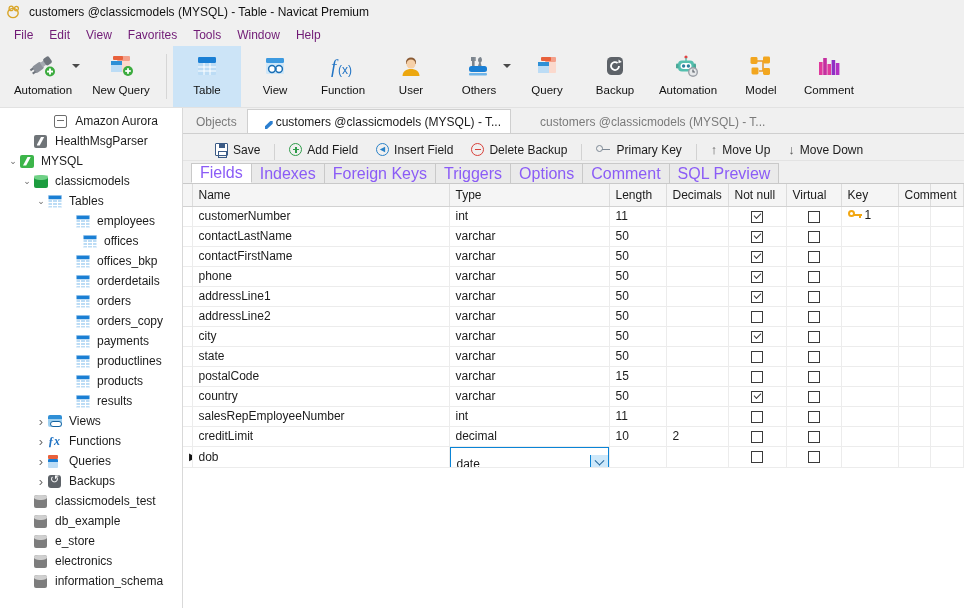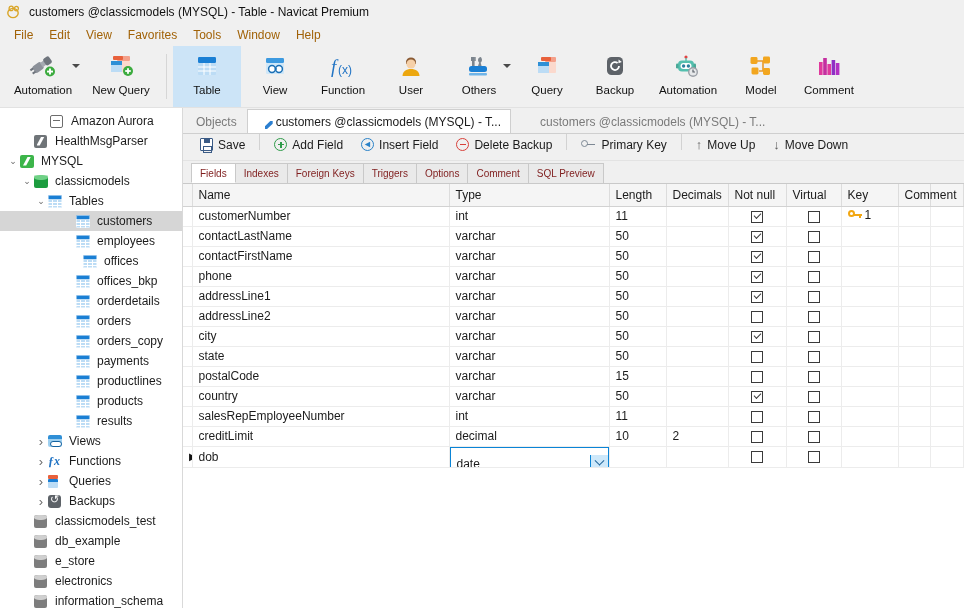--- a/index.html
+++ b/index.html
@@ -16,21 +16,21 @@
     height:24px; background:#f0f0f0; display:flex; align-items:center;
     padding-left:7px; gap:7px;
   }
   .nav-logo { width:15px; height:15px; position:relative; flex:0 0 auto; }
   .titlebar-text { font-size:12px; color:#111; }
   
   .menubar {
     height:22px; background:#f0f0f0; display:flex; align-items:center;
     padding-left:7px; gap:2px;
   }
-  .menu-item { padding:2px 7px; font-size:12px; color:#a16207; cursor:default; }
+  .menu-item { padding:2px 7px; font-size:12px; color:#701a75; cursor:default; }
   
   .ribbon {
     height:62px; background:#f0f0f0; display:flex; align-items:stretch;
     border-bottom:1px solid #e2e2e2; padding-left:4px;
   }
   .rbtn {
     width:68px; display:flex; flex-direction:column; align-items:center;
     justify-content:flex-start; padding-top:5px; position:relative; cursor:default;
   }
   .rbtn.wide { width:78px; }
@@ -108,22 +108,22 @@
       border:1px solid transparent; border-bottom:none; max-width:290px; }
   .ptab.active { background:#ffffff; color:#1b1b1b; border-color:#cfcfcf; }
   .ptab .ptab-ico { width:14px;height:13px;flex:0 0 14px;position:relative; }
   .ico-design { width:14px;height:13px;border-radius:1.5px;
      background:linear-gradient(180deg,#1a7fd4 0 32%,#bcdcf5 32% 100%);}
   .ico-design::after{content:"";position:absolute;right:-2px;bottom:-1px;width:8px;height:8px;
      background:#2b7fd0;clip-path:polygon(100% 0,100% 35%,30% 100%,0 100%,0 70%,70% 0);}
   .ico-tbl-plain { width:14px;height:13px;border-radius:1.5px;
      background:linear-gradient(180deg,#3d9ae0 0 32%,#cfe7f8 32% 100%);opacity:.75;}
   
-  .acttool { height:27px; background:#f0f0f0; display:flex; align-items:flex-start;
-     padding-left:8px; gap:0; border-bottom:1px solid #e3e3e3; }
+  .acttool { height:27px; background:#f0f0f0; display:flex; align-items:flex-end;
+     padding-left:23px; gap:0; border-bottom:1px solid #e3e3e3; }
   .act { display:flex; align-items:center; gap:5px; padding:0 9px; height:21px;
      font-size:12px; color:#1b1b1b; cursor:default; white-space:nowrap; }
   .act-sep { width:1px; height:16px; background:#d2d2d2; margin:0 5px; }
   .circ { width:13px;height:13px;border-radius:50%;border:1.4px solid #2f9c4a;
      position:relative;flex:0 0 13px; }
   .circ.grn::after{content:"";position:absolute;left:2.6px;top:5.1px;width:6px;height:1.4px;background:#2f9c4a;}
   .circ.grn::before{content:"";position:absolute;left:5.1px;top:2.6px;width:1.4px;height:6px;background:#2f9c4a;}
   .circ.blu{border-color:#2a82c8;color:#2a82c8;font-size:9px;line-height:11px;text-align:center;}
   .circ.red{border-color:#d8403a;}
   .circ.red::after{content:"";position:absolute;left:2.6px;top:5.1px;width:6px;height:1.4px;background:#d8403a;}
@@ -131,23 +131,23 @@
      background:#fff;position:relative;flex:0 0 13px;}
   .ico-save::before{content:"";position:absolute;left:2.5px;top:0;width:6px;height:4px;background:#3b5b86;}
   .ico-save::after{content:"";position:absolute;left:2px;top:6.5px;width:7px;height:5px;border:1px solid #3b5b86;}
   .ico-key{width:15px;height:12px;position:relative;flex:0 0 15px;}
   .ico-key .kr{position:absolute;left:0;top:1px;width:7px;height:7px;border:1.6px solid #7d8894;border-radius:50%;}
   .ico-key .kb{position:absolute;left:6px;top:5px;width:8px;height:1.6px;background:#7d8894;}
   .arrw{font-size:13px;color:#5a5a5a;line-height:1;flex:0 0 auto;}
   
   .ftabs { height:22px; background:#f0f0f0; display:flex; align-items:flex-end;
      padding-left:8px; }
-  .ftab { height:20px; padding:6px 8px; font-size:10px; display:flex; align-items:center;
+  .ftab { height:20px; padding:6px 8px; font-size:16px; display:flex; align-items:center;
      background:#eaeaea; border:1px solid #c9c9c9; border-bottom:none; margin-right:-1px;
-     color:#7f1d1d; cursor:default; }
+     color:#8b5cf6; cursor:default; }
   .ftab.active { background:#ffffff; border-bottom:1px solid #fff; position:relative; z-index:2; }
   
   .gridwrap { flex:1; background:#fff; border-top:1px solid #c9c9c9; overflow:hidden; position:relative; }
   table.grid { border-collapse:collapse; width:100%; table-layout:fixed; }
   table.grid th {
      height:22px; background:#f5f5f5; border-right:1px solid #dcdcdc;
      border-bottom:1px solid #d2d2d2; font-weight:normal; font-size:12px;
      text-align:left; padding:0 6px; color:#1b1b1b; cursor:default;
   }
   table.grid td {
@@ -365,21 +365,21 @@
       </svg>
     </span>
     <span class="rbtn-lbl">Comment</span>
   </div>
 </div>
 
 <div class="body-wrap">
 
   <div class="sidebar">
     <div id="tree">
-        <div class="tnode" style="padding-left: 36px;">
+        <div class="tnode" style="padding-left: 20px; justify-content: center;">
           <span class="twist"></span>
           <span class="tico">
             <span class="ic-box" style="position: absolute; left: 0px; top: 1px;"></span>
           </span>
           <span class="tlbl">Amazon Aurora</span>
         </div>
         <div class="tnode" style="padding-left: 20px;">
           <span class="twist"></span>
           <span class="tico">
             <span class="ic-hm" style="position: absolute; left: 0px; top: 1px;"></span>
@@ -399,27 +399,20 @@
             <span class="ic-db" style="position: absolute; left: 0px; top: 1px;"></span>
           </span>
           <span class="tlbl">classicmodels</span>
         </div>
         <div class="tnode" style="padding-left: 34px;">
           <span class="twist">⌄</span>
           <span class="tico">
             <span class="ic-table" style="position: absolute; left: 0px; top: 1px;"></span>
           </span>
           <span class="tlbl">Tables</span>
-        </div>
-        <div class="tnode sel" style="padding-left: 62px;">
-          <span class="twist"></span>
-          <span class="tico">
-            <span class="ic-table" style="position: absolute; left: 0px; top: 1px;"></span>
-          </span>
-          <span class="tlbl">customers</span>
         </div>
         <div class="tnode" style="padding-left: 62px;">
           <span class="twist"></span>
           <span class="tico">
             <span class="ic-table" style="position: absolute; left: 0px; top: 1px;"></span>
           </span>
           <span class="tlbl">employees</span>
         </div>
         <div class="tnode" style="padding-left: 62px; margin-left: 7px;">
           <span class="twist"></span>

